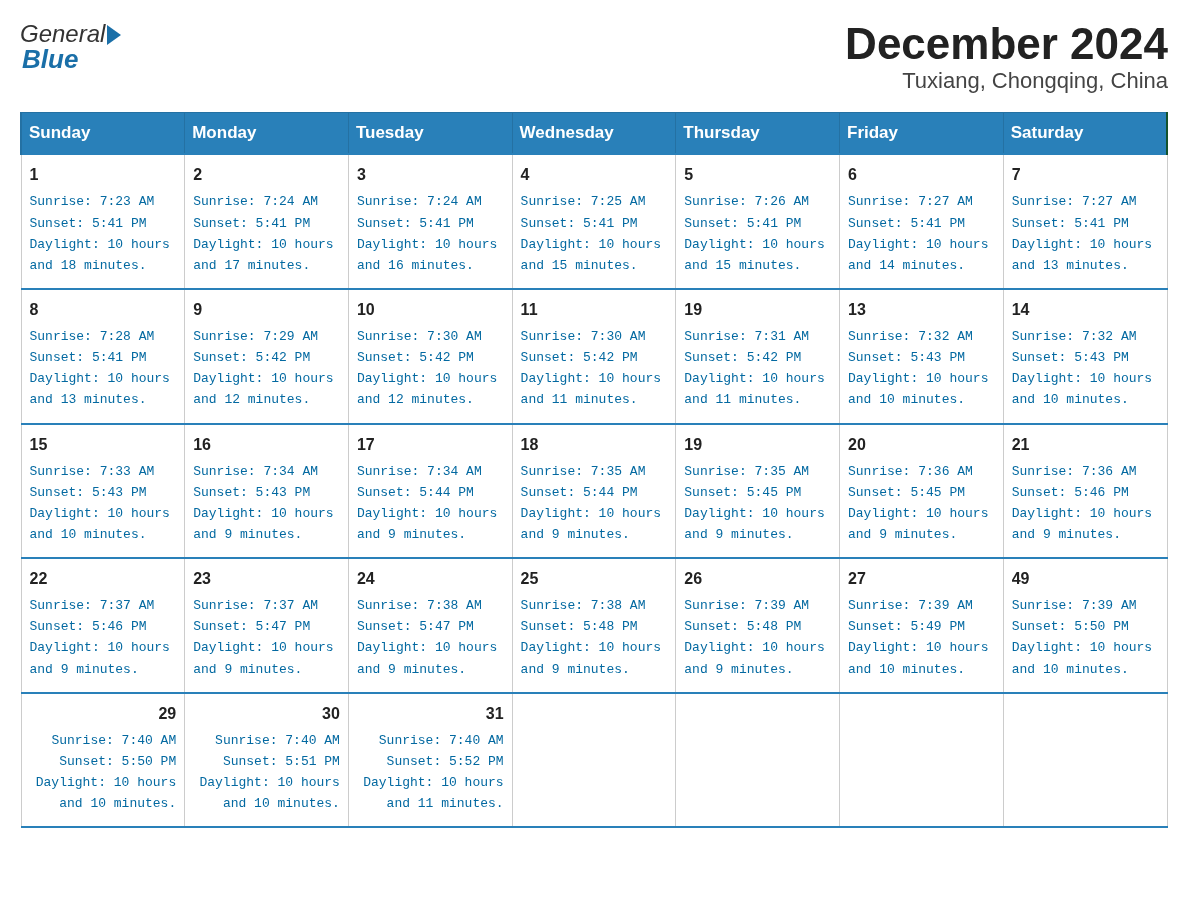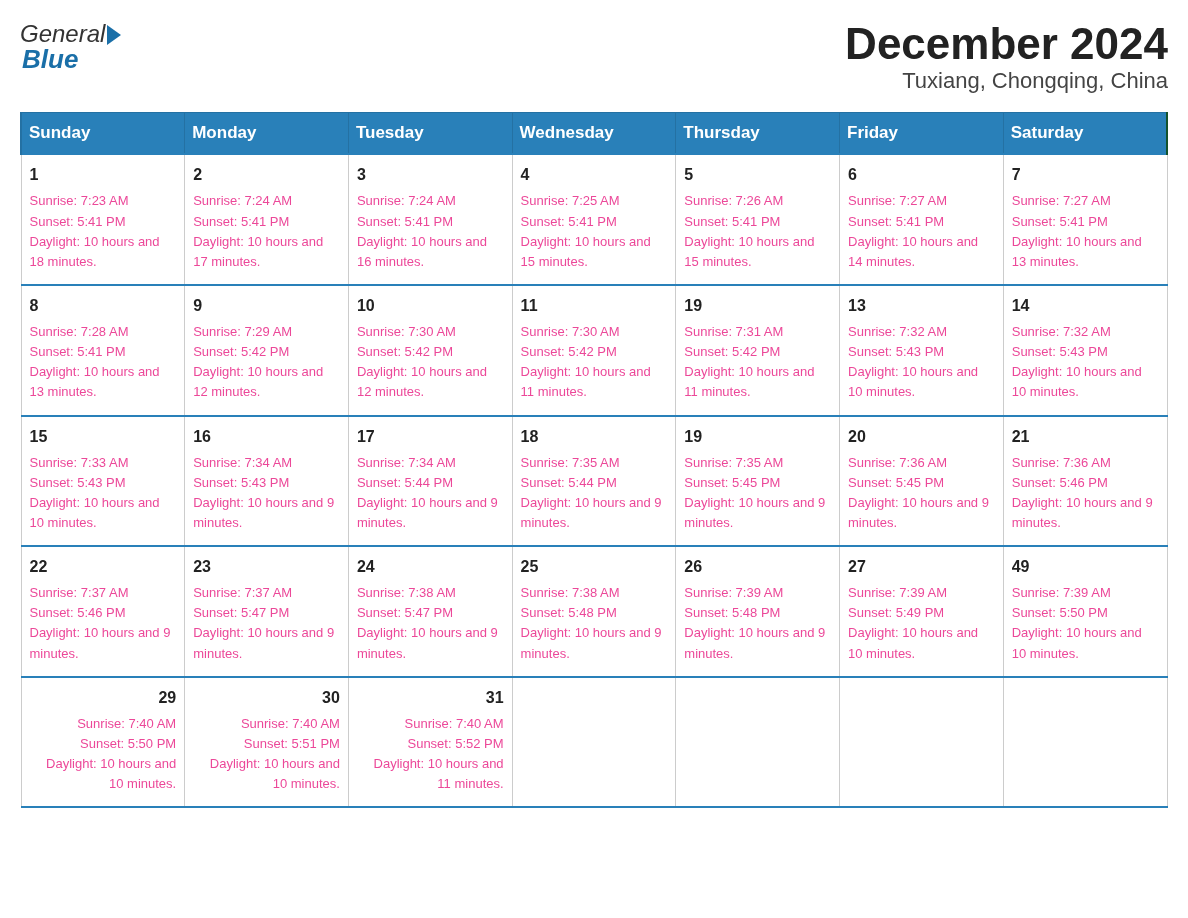--- a/index.html
+++ b/index.html
@@ -88,22 +88,23 @@
     }
     .day-num {
       font-size: 16px;
       font-weight: bold;
       color: #222;
       display: block;
       margin-bottom: 4px;
     }
     .day-info {
       font-size: 13px;
-      color: #ec4899;
+      color: #0369a1;
       line-height: 1.55;
+      font-family: Liberation Mono, monospace;
     }
     .calendar tr td {
       border-top: 2px solid #2980b9;
     }
     .calendar tr:last-child td {
       border-bottom: 2px solid #2980b9;
       text-align: right;
     }
     .calendar thead tr th:first-child {
       border-left: 2px solid #2471a3;

